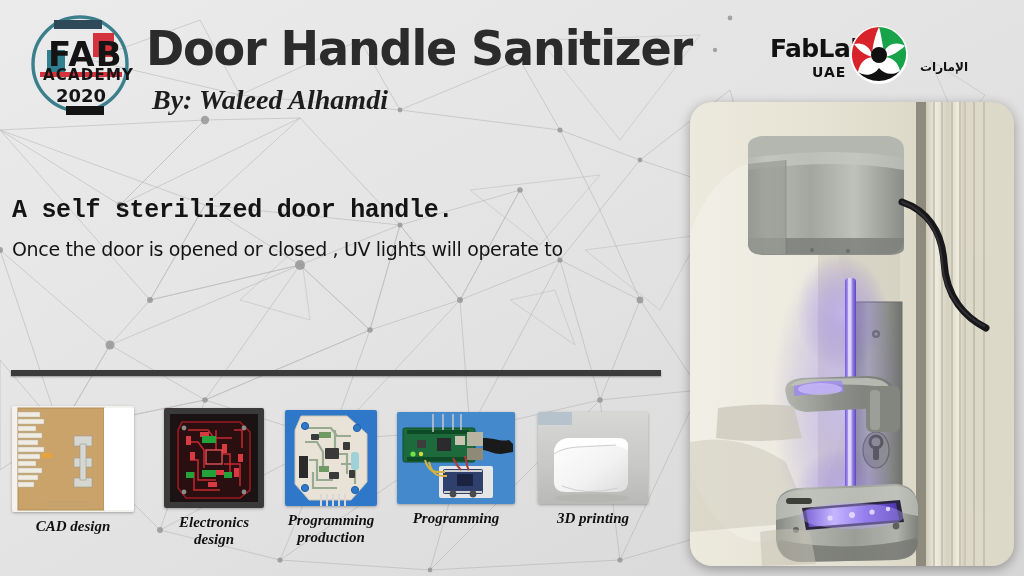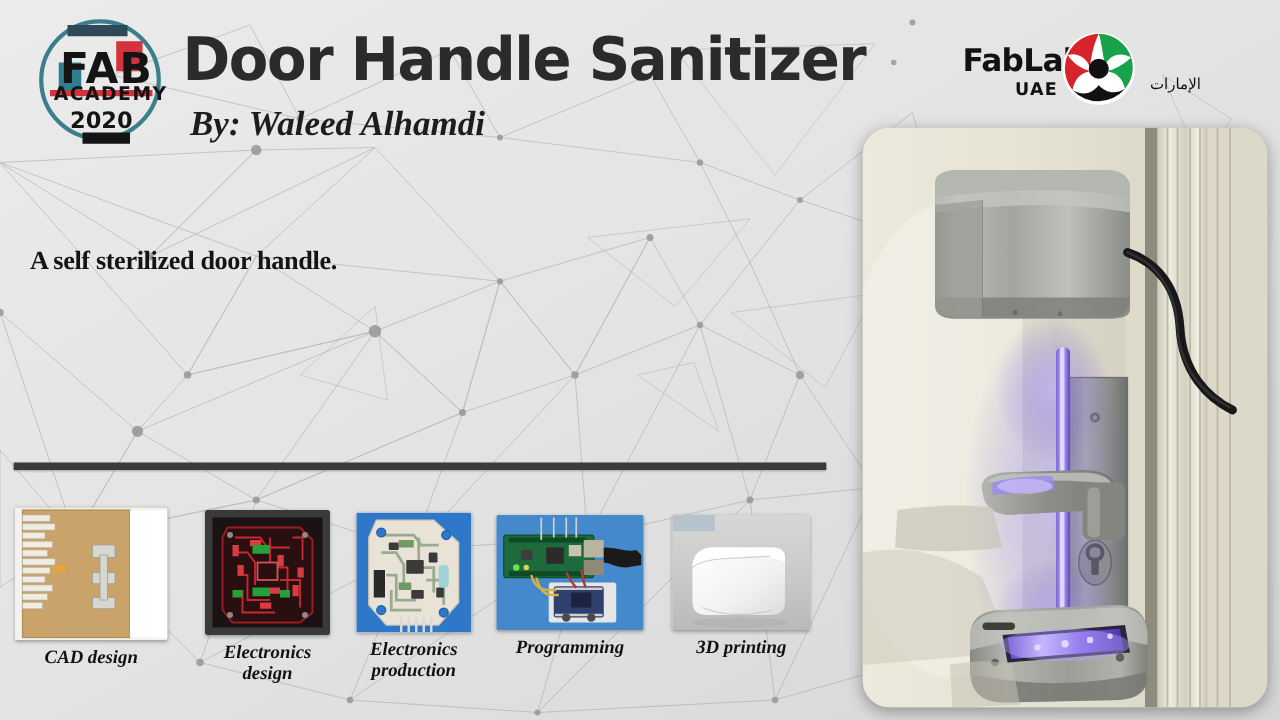--- a/index.html
+++ b/index.html
@@ -46,30 +46,30 @@
     font-family:"DejaVu Sans", sans-serif; font-weight:bold;
     font-size:14px; color:#111; letter-spacing:1px;
   }
   .fablab-ar {
     position:absolute; left:144px; top:8px;
     font-family:"DejaVu Sans", sans-serif; font-weight:bold;
     font-size:23px; color:#111; direction:rtl; white-space:nowrap;
   }
   .fablab-ar2 {
     position:absolute; left:150px; top:36px;
-    font-family:"DejaVu Sans", sans-serif; font-weight:normal;
+    font-family:"DejaVu Sans", sans-serif; font-weight:bold;
     font-size:12px; color:#111; direction:rtl; white-space:nowrap;
   }
 
   
   .desc { position:absolute; left:12px; top:196px; width:660px; }
   .desc-head {
-    font-family:Liberation Serif, serif;
-    font-weight:bold; font-size:21px; color:#141414;
-    letter-spacing:-0.3px; margin-bottom:9px;margin-left:12px;
+    font-family:Liberation Mono, monospace;
+    font-weight:bold; font-size:25px; color:#141414;
+    letter-spacing:-0.3px; margin-bottom:9px;
   }
   .desc-line {
     font-family:"DejaVu Sans", sans-serif;
     font-size:19px; color:#141414; letter-spacing:-0.35px;
     line-height:30px;
   }
 
   
   .divider {
     position:absolute; left:11px; top:370px;
@@ -221,20 +221,21 @@
       <path d="M31,3 A28,28 0 0,0 6,20 C14,18 21,22 24,30 C25,19 28,9 31,3 Z" fill="#d8232a"></path>
       <path d="M6,20 A28,28 0 0,0 10,48 C12,38 18,33 26,33 C18,32 11,27 6,20 Z" fill="#d8232a"></path>
       <path d="M10,48 A28,28 0 0,0 52,47 C44,52 36,50 31,44 C26,51 18,53 10,48 Z" fill="#111111"></path>
       <circle cx="31" cy="31" r="8" fill="#111111"></circle>
     </svg>
     <div class="fablab-ar2">الإمارات</div>
   </div>
 
   <div class="desc">
     <div class="desc-head">A self sterilized door handle.</div>
+    <div class="desc-line">Once the door is opened or closed , UV lights will operate to</div>
   </div>
 
   <div class="divider"></div>
 
   <div class="thumbs">
 
     <div class="thumb" style="left:12px; top:0px; width:122px; height:170px;">
       <div class="shot" style="width:122px;height:106px;">
         <svg viewBox="0 0 122 106" width="122" height="106">
           <rect width="122" height="106" fill="#f4f2ee"></rect>
@@ -354,21 +355,21 @@
             <line x1="60" y1="84" x2="60" y2="96"></line>
           </g>
           <g fill="#2f77c9" stroke="#1e5fa8" stroke-width="1">
             <circle cx="20" cy="16" r="3.6"></circle>
               <circle cx="72" cy="18" r="3.6"></circle>
             <circle cx="20" cy="78" r="3.6"></circle>
               <circle cx="70" cy="80" r="3.6"></circle>
           </g>
         </svg>
       </div>
-      <div class="cap wrap" style="top:102px;">Electronics production</div>
+      <div class="cap wrap" style="top:102px;">Programming production</div>
     </div>
 
     <div class="thumb" style="left:397px; top:6px; width:118px; height:164px;">
       <div class="shot" style="width:118px;height:92px;">
         <svg viewBox="0 0 118 92" width="118" height="92">
           <rect width="118" height="92" fill="#3f86c8"></rect>
           <rect x="0" y="0" width="118" height="92" fill="#4a8fd0" opacity="0.4"></rect>
           <rect x="6" y="16" width="72" height="34" rx="2" fill="#1d6b3c"></rect>
           <rect x="6" y="16" width="72" height="34" rx="2" fill="none" stroke="#114d28" stroke-width="1"></rect>
           <rect x="10" y="18" width="62" height="4" fill="#0f4a27"></rect>

